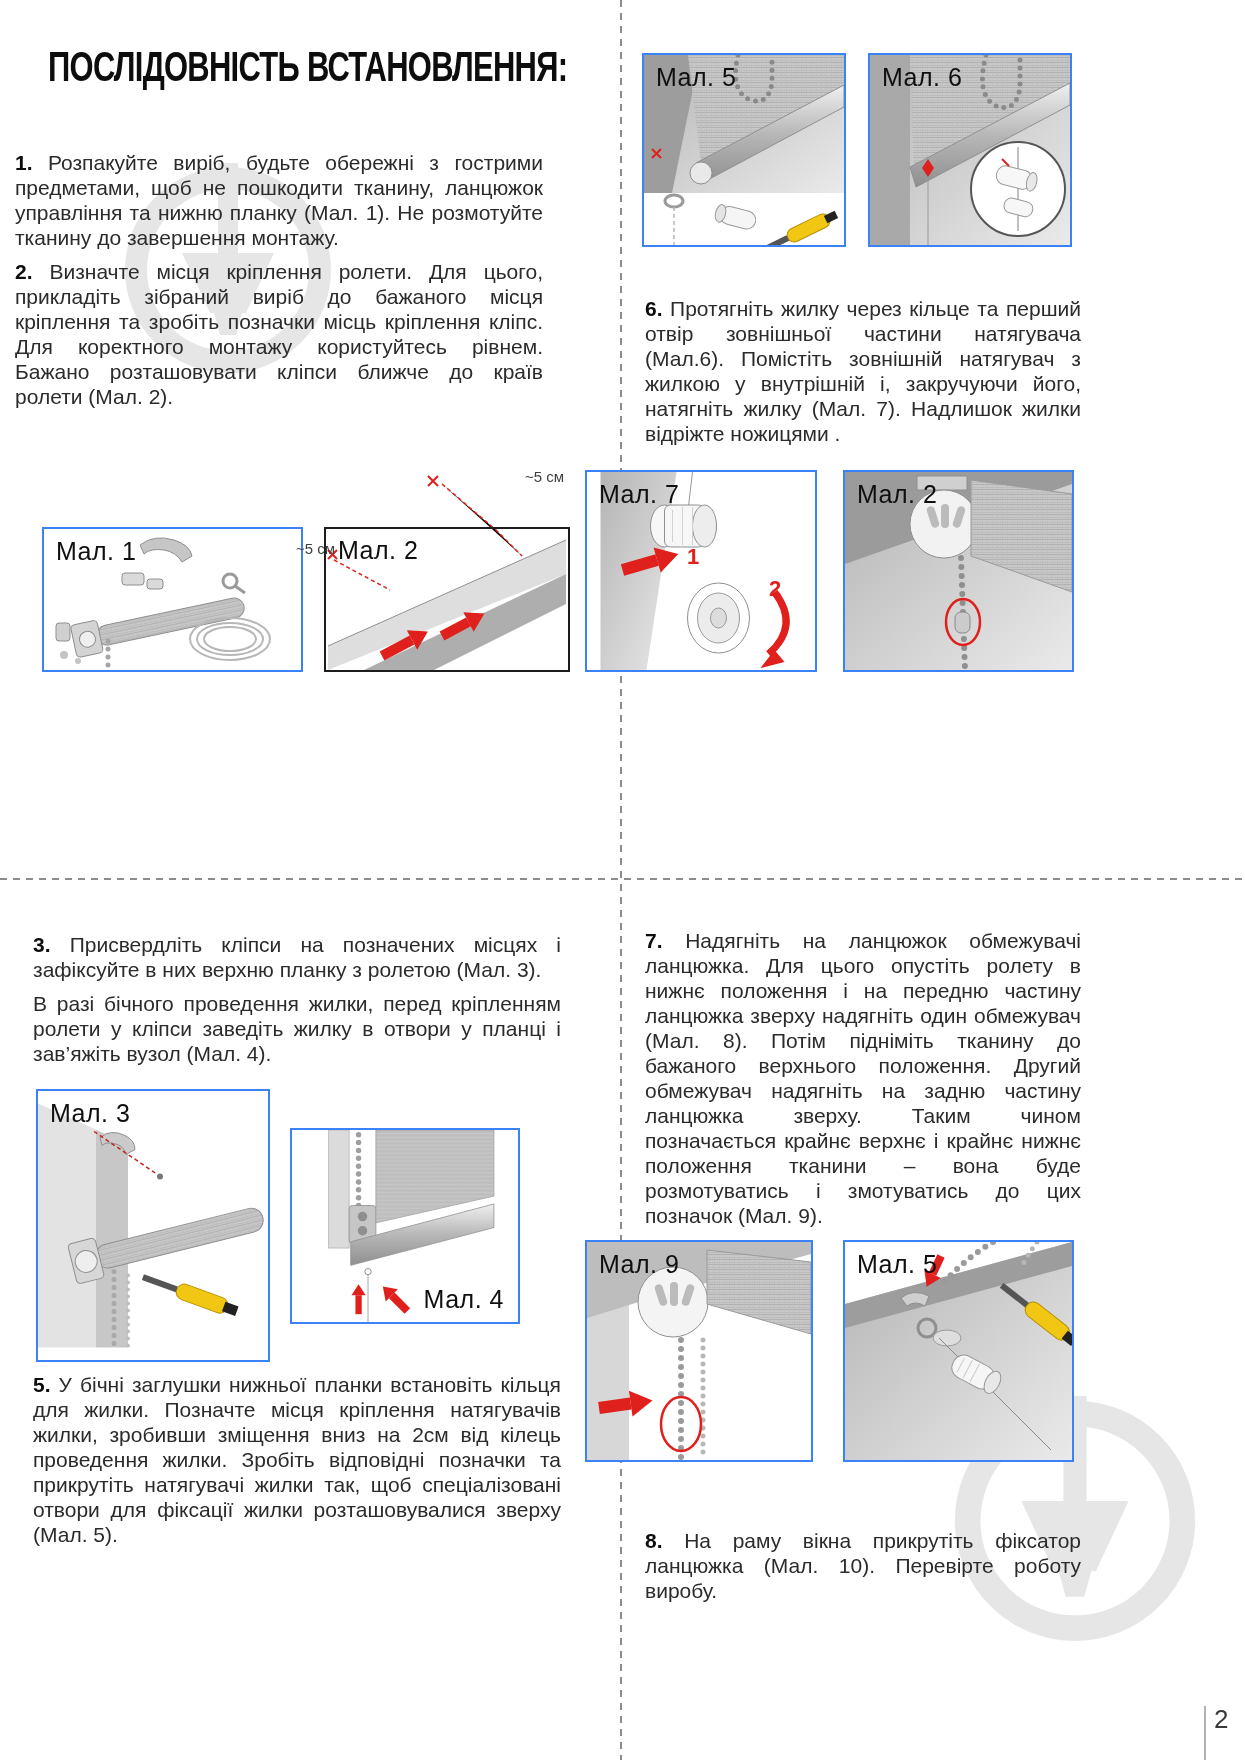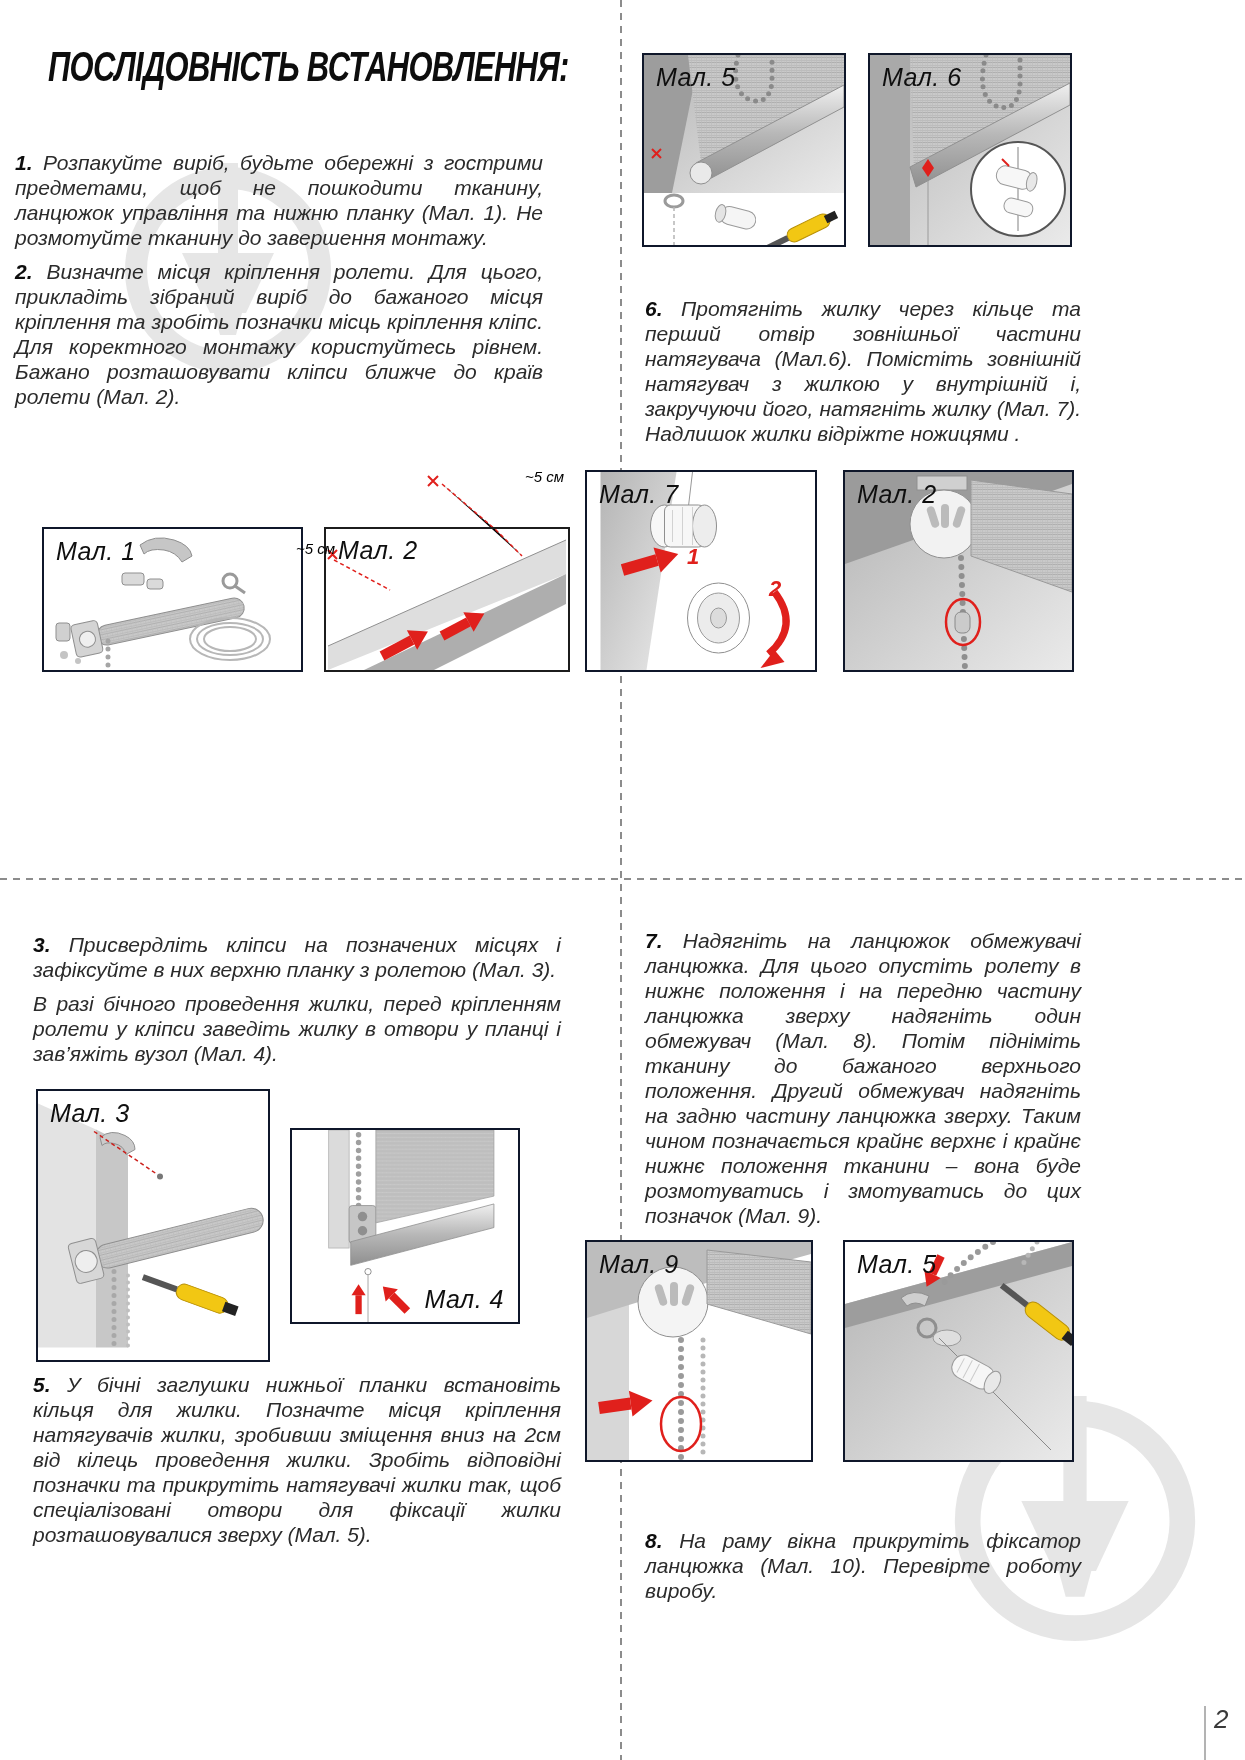--- a/index.html
+++ b/index.html
@@ -1,34 +1,34 @@
 <!DOCTYPE html>
 <html><head>
 <meta charset="utf-8">
 <style>
   html,body{margin:0;padding:0;background:#fff;}
   .page{position:relative;width:1245px;height:1760px;background:#fff;
-        font-family:"Liberation Sans",sans-serif;color:#2b2b2b;overflow:hidden;font-style:italic;}
+        font-family:"Liberation Sans",sans-serif;color:#2b2b2b;overflow:hidden;}
   .wm{position:absolute;opacity:.65;pointer-events:none;}
   .dash-v{position:absolute;width:2px;
         background:repeating-linear-gradient(180deg,#8c8c8c 0 7px,transparent 7px 13px);}
   .dash-h{position:absolute;height:2px;
         background:repeating-linear-gradient(90deg,#8c8c8c 0 7px,transparent 7px 13px);}
   .title{position:absolute;left:48px;top:42px;font-size:43px;font-weight:bold;color:#0d0d0d;
         letter-spacing:-1px;transform:scaleX(.72);transform-origin:left top;white-space:nowrap;}
   .step{position:absolute;text-align:justify;font-size:21px;line-height:25px;color:#2b2b2b;}
   .step p{margin:0 0 9px 0;}
   .step b{color:#0d0d0d;}
-  .figbox{position:absolute;border:2px solid #0f172a;background:#fff;box-sizing:border-box;}
+  .figbox{position:absolute;border:2px solid #3b82f6;background:#fff;box-sizing:border-box;}
   .figbox>svg{position:absolute;left:0;top:0;width:100%;height:100%;}
   .figlabel{position:absolute;left:12px;top:8px;font-size:25px;color:#0f0f0f;letter-spacing:.5px;}
   .fig2wrap{position:absolute;}
   .fig2wrap>svg{position:absolute;left:0;top:0;width:100%;height:100%;}
   .fig2box{position:absolute;left:0;top:59px;right:0;bottom:0;border:2px solid #1c1c1c;}
-  .redlbl{position:absolute;color:#000000;font-size:15px;white-space:nowrap;}
+  .redlbl{position:absolute;color:#404040;font-size:15px;white-space:nowrap;}
   .rednum{position:absolute;color:#e0201c;font-size:22px;font-weight:bold;}
   .pageno{position:absolute;font-size:26px;color:#3a3a3a;}
   .pageno-line{position:absolute;width:2px;background:#b3b3b3;}
 </style>
 </head>
 <body>
 
 <div class="page">
 
   <svg width="0" height="0" style="position:absolute">

